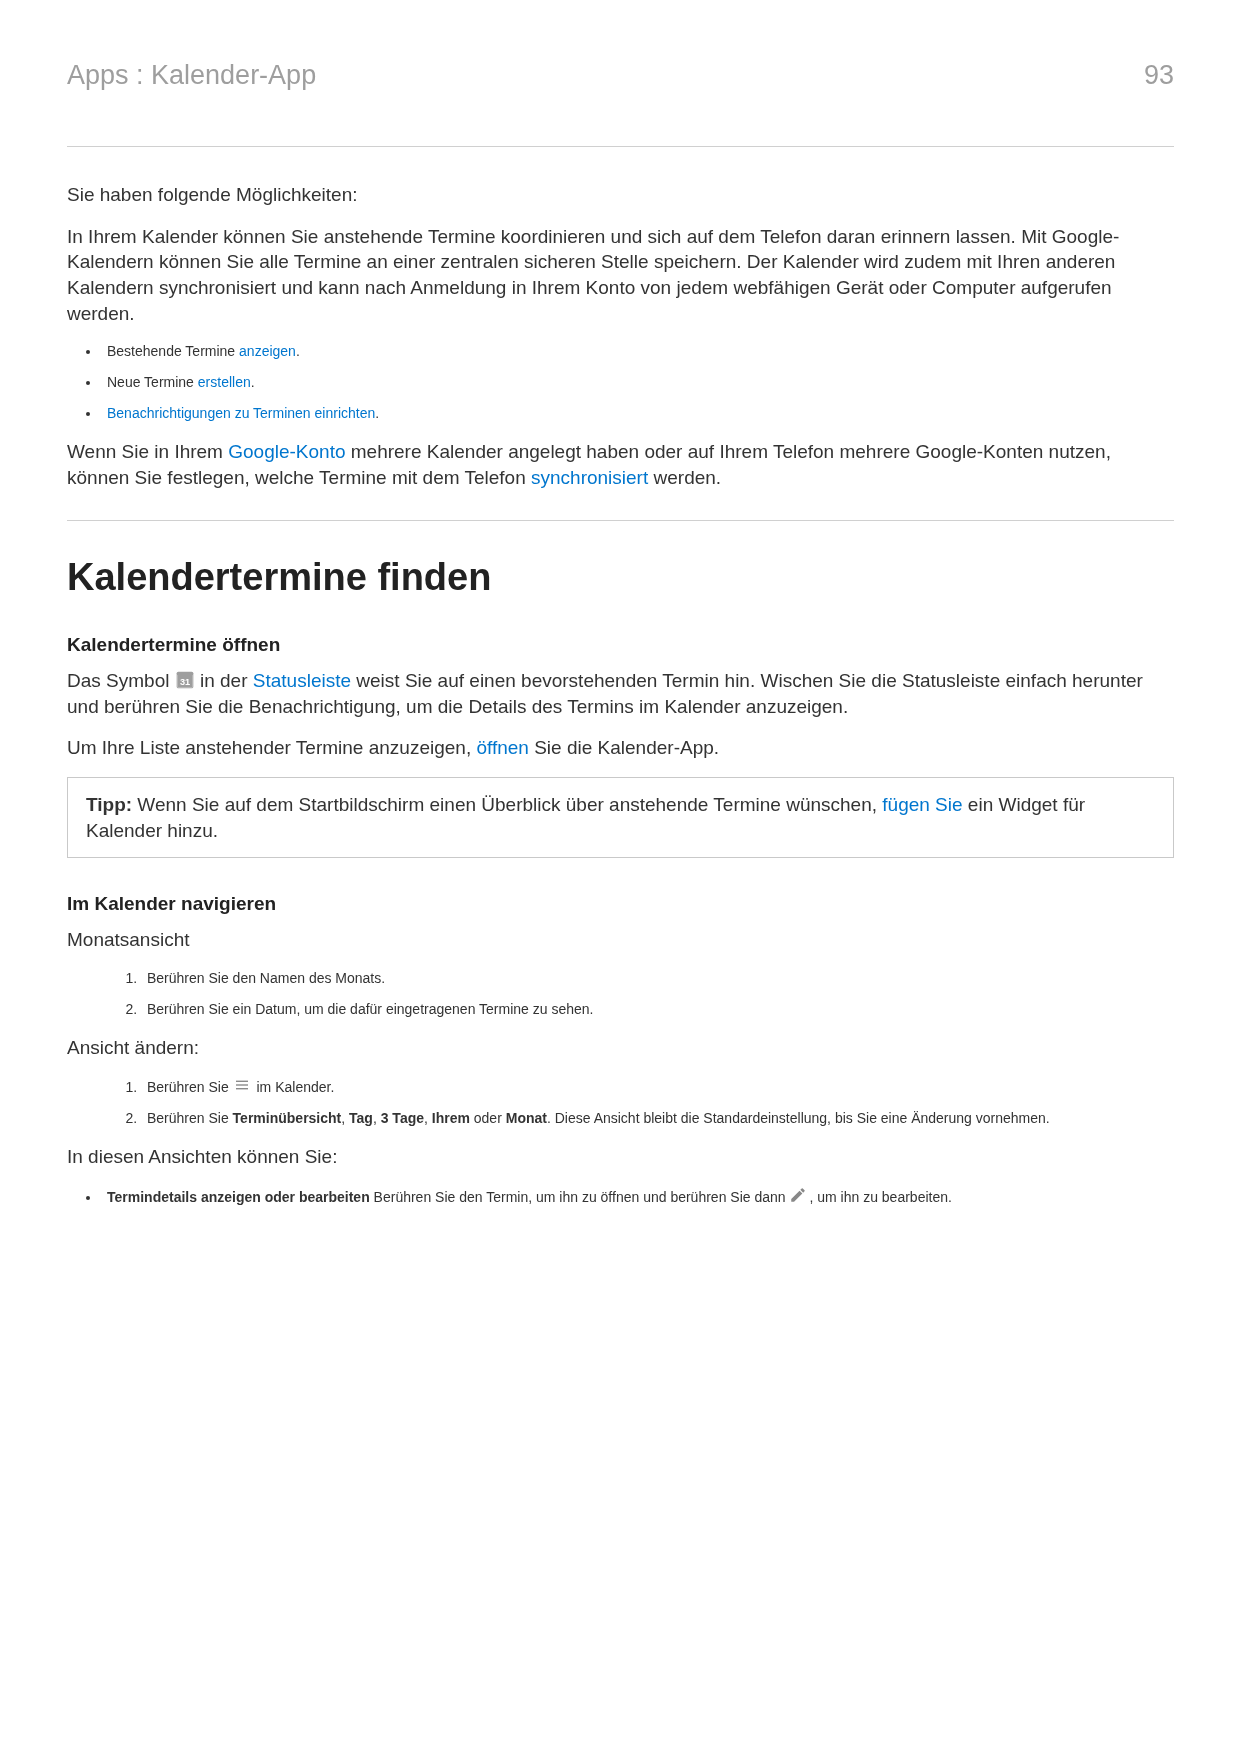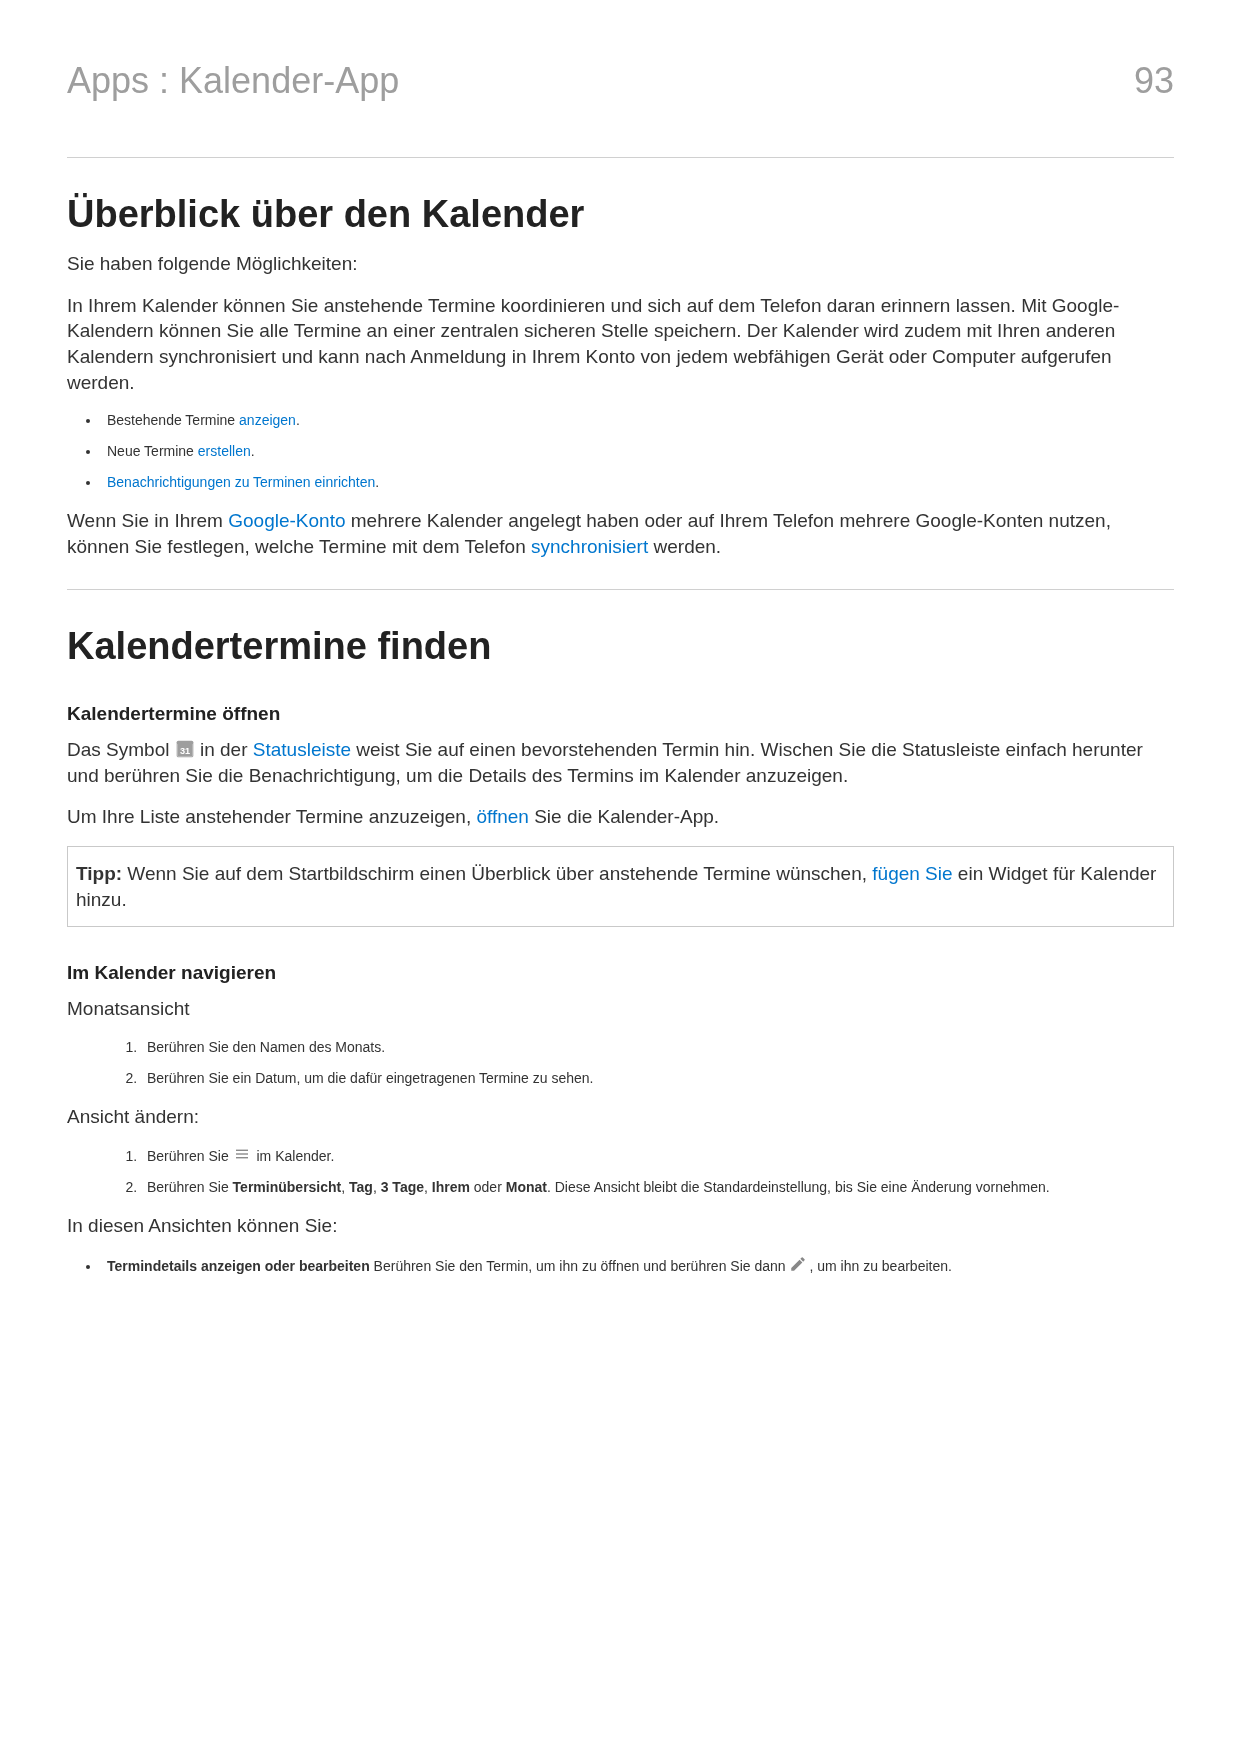--- a/index.html
+++ b/index.html
@@ -11,21 +11,21 @@
   }
   .page {
     padding: 60px 67px 60px 67px;
     box-sizing: border-box;
   }
   .header-row {
     display: flex;
     justify-content: space-between;
     align-items: baseline;
     color: #9e9e9e;
-    font-size: 36px;
+    font-size: 27px;
     margin-bottom: 55px;
   }
   .breadcrumb { font-weight: 400; }
   .page-num { font-weight: 400; }
   hr.sep {
     border: none;
     border-top: 1px solid #d0d0d0;
     margin: 0 0 35px 0;
   }
   hr.sep2 {
@@ -64,39 +64,38 @@
   .link { color: #0076CE; }
   .inline-icon {
     display: inline-block;
     vertical-align: -3px;
     width: 20px;
     height: 20px;
   }
   .bold { font-weight: 700; }
   .tip-box {
     border: 1px solid #c9c9c9;
-    padding: 14px 8px;
+    padding: 14px 18px;
     margin: 12px 0 30px 0;
     font-size: 19px;
     line-height: 1.4;
   }
   .tip-box p { margin: 0; }
 </style>
 </head>
 <body>
 
 <div class="page">
   <div class="header-row">
     <span class="breadcrumb">Apps : Kalender-App</span>
     <span class="page-num">93</span>
   </div>
 
   <hr class="sep">
 
-  <h1>Überblick über den Kalender</h1>
   <p>Sie haben folgende Möglichkeiten:</p>
   <p>In Ihrem Kalender können Sie anstehende Termine koordinieren und sich auf dem Telefon daran erinnern lassen. Mit Google-Kalendern können Sie alle Termine an einer zentralen sicheren Stelle speichern. Der Kalender wird zudem mit Ihren anderen Kalendern synchronisiert und kann nach Anmeldung in Ihrem Konto von jedem webfähigen Gerät oder Computer aufgerufen werden.</p>
 
   <ul>
     <li>
       <span>Bestehende Termine </span><span class="link">anzeigen</span><span>.</span>
     </li>
     <li>
       <span>Neue Termine </span><span class="link">erstellen</span><span>.</span>
     </li>

